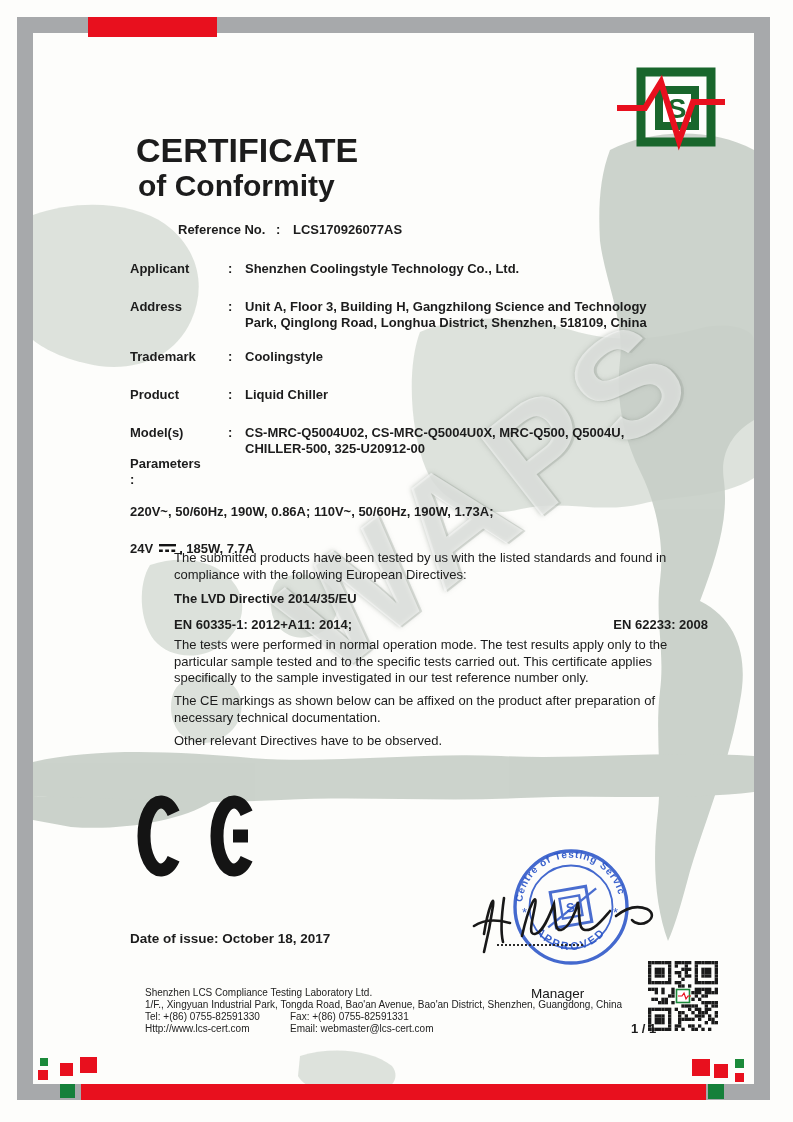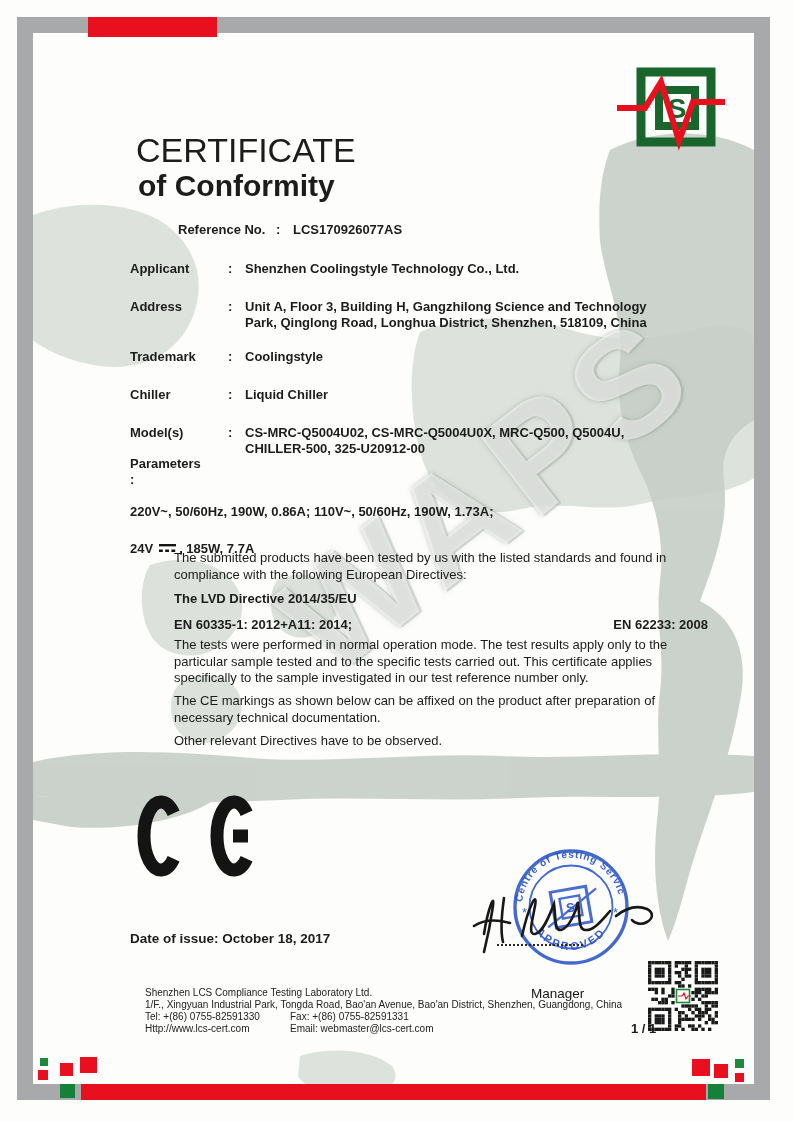--- a/index.html
+++ b/index.html
@@ -13,21 +13,21 @@
              transform:rotate(-38deg);transform-origin:50% 50%;}
   .frame{position:absolute;left:17px;top:17px;width:753px;height:1083px;box-sizing:border-box;
          border:16px solid #a7a9ab;z-index:3;}
   .content{position:absolute;left:0;top:0;width:793px;height:1122px;z-index:4;}
   
   .bar-top-red{position:absolute;left:88px;top:17px;width:129px;height:20px;background:#e8101e;z-index:5;}
   .bar-bottom-red{position:absolute;left:81px;top:1084px;width:625px;height:16px;background:#e8101e;z-index:5;}
   .sq{position:absolute;z-index:6;}
   .sq.red{background:#e8101e;} .sq.green{background:#1b8a3a;} .sq.dkgreen{background:#15803a;}
   
-  .title-main{position:absolute;left:136px;top:133px;font-size:34px;font-weight:normal;line-height:1.05;}
+  .title-main{position:absolute;left:136px;top:133px;font-size:34px;font-weight:bold;line-height:1.05;}
   .title-sub{position:absolute;left:138px;top:169px;font-size:30px;font-weight:bold;}
   
   .field{position:absolute;left:130px;width:534px;display:flex;font-size:13px;font-weight:bold;line-height:16px;}
   .flabel{width:98px;flex:none;}
   .fcolon{width:17px;flex:none;}
   .fvalue{flex:1;white-space:pre-line;}
   .param2{margin-top:21px;}
   .dc-icon{margin:0 2px 0 5px;position:relative;top:1px;}
   
   .para{position:absolute;left:130px;width:534px;font-size:13px;line-height:16.5px;white-space:pre-line;margin-left:44px;}
@@ -112,21 +112,21 @@
       <span class="fcolon">:</span>
       <span class="fvalue">Unit A, Floor 3, Building H, Gangzhilong Science and Technology
 Park, Qinglong Road, Longhua District, Shenzhen, 518109, China</span>
     </div>
     <div class="field" style="top:349px;">
       <span class="flabel">Trademark</span>
       <span class="fcolon">:</span>
       <span class="fvalue">Coolingstyle</span>
     </div>
     <div class="field" style="top:387px;">
-      <span class="flabel">Chiller</span>
+      <span class="flabel">Product</span>
       <span class="fcolon">:</span>
       <span class="fvalue">Liquid Chiller</span>
     </div>
     <div class="field" style="top:425px;">
       <span class="flabel">Model(s)</span>
       <span class="fcolon">:</span>
       <span class="fvalue">CS-MRC-Q5004U02, CS-MRC-Q5004U0X, MRC-Q500, Q5004U,
 CHILLER-500, 325-U20912-00</span>
     </div>
     <div class="field" style="top:456px;flex-direction:column;">

